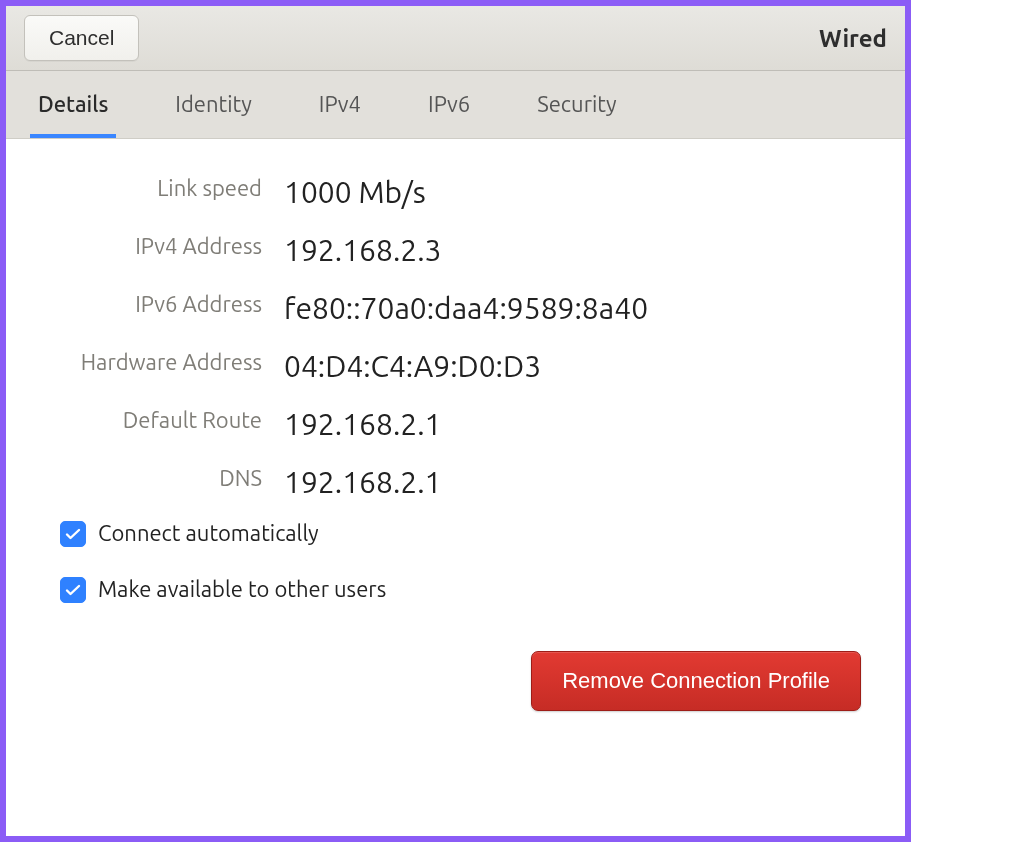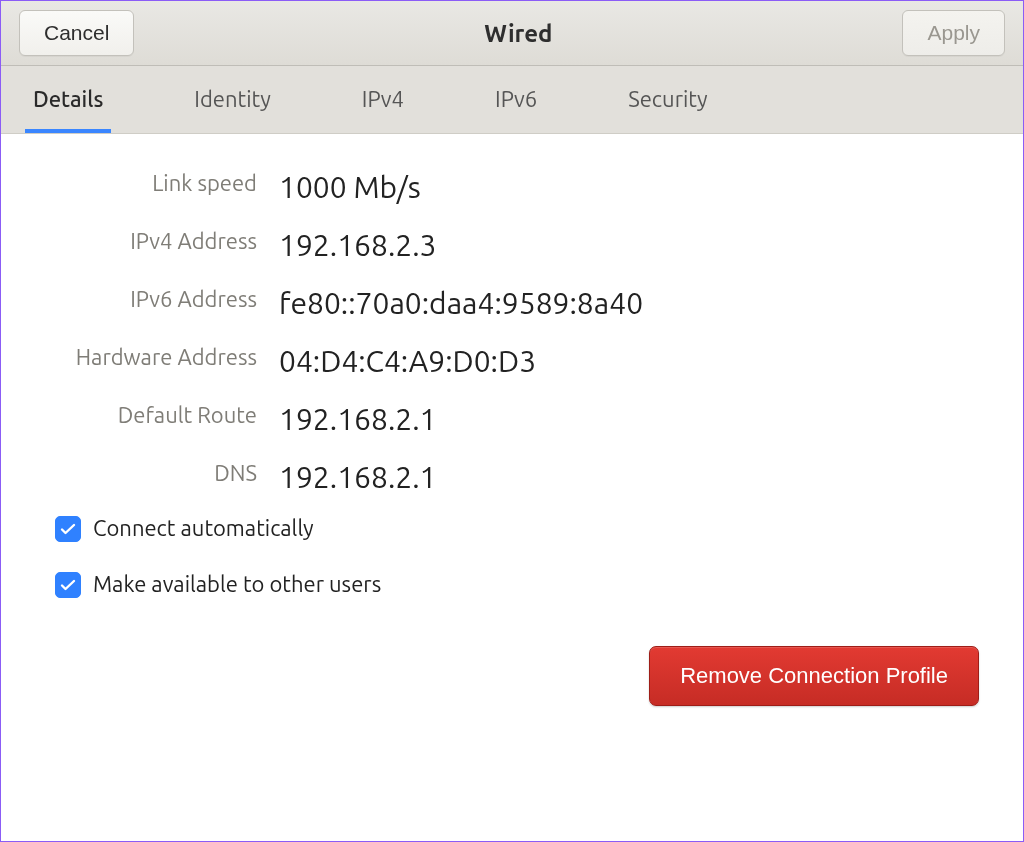--- a/index.html
+++ b/index.html
@@ -1,17 +1,17 @@
 <!DOCTYPE html>
 <html><head>
   <meta charset="utf-8">
   <style>
     * { box-sizing: border-box; margin: 0; padding: 0; }
     html, body { width: 1024px; height: 842px; font-family: "Ubuntu", "Cantarell", "Segoe UI", sans-serif; background: #fff; }
-    .window { width: 1024px; height: 842px; border: 1px solid #8b5cf6; background: #fff; display: flex; flex-direction: column; }
+    .window { width: 911px; height: 842px; border: 6px solid #8b5cf6; background: #fff; display: flex; flex-direction: column; }
 
     
     .headerbar {
       background: linear-gradient(#e9e8e4, #dedcd6);
       border-bottom: 1px solid #bfbdb7;
       padding: 9px 18px;
       display: flex; align-items: center; justify-content: space-between;
     }
     .hb-btn {
       font-size: 21px; color: #2e2e2e;
@@ -20,21 +20,21 @@
       background: linear-gradient(#fafaf8, #f1f0ec);
       box-shadow: 0 1px 0 rgba(0,0,0,.04);
       cursor: pointer;
     }
     .hb-btn.apply { color: #9a9790; background: linear-gradient(#f4f3ef,#eeede9); }
     .hb-title { font-size: 24px; font-weight: 700; color: #2e2e2e; }
 
     
     .tabbar {
       background: #e2e0db; border-bottom: 1px solid #cfcdc6;
-      display: flex; gap: 75px; padding: 0 24px;
+      display: flex; gap: 51px; padding: 0 24px;
     }
     .tab {
       font-size: 22px; color: #555; padding: 20px 8px 18px; cursor: pointer;
       border-bottom: 4px solid transparent;
     }
     .tab.active { color: #2a2a2a; font-weight: 500; border-bottom-color: #3a86ff; }
 
     
     .content { flex: 1; background: #fff; padding: 36px 38px 28px; position: relative; }
 
@@ -66,21 +66,20 @@
     }
   </style>
 </head>
 <body>
 
 <div class="window">
 
   <div class="headerbar">
     <button class="hb-btn">Cancel</button>
     <div class="hb-title">Wired</div>
-    <button class="hb-btn apply">Apply</button>
   </div>
 
   <div class="tabbar">
     <div class="tab active">Details</div>
     <div class="tab">Identity</div>
     <div class="tab">IPv4</div>
     <div class="tab">IPv6</div>
     <div class="tab">Security</div>
   </div>
 

